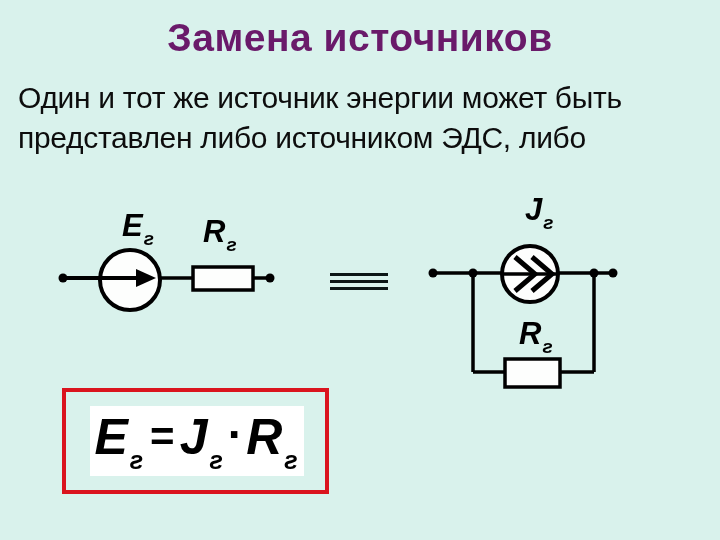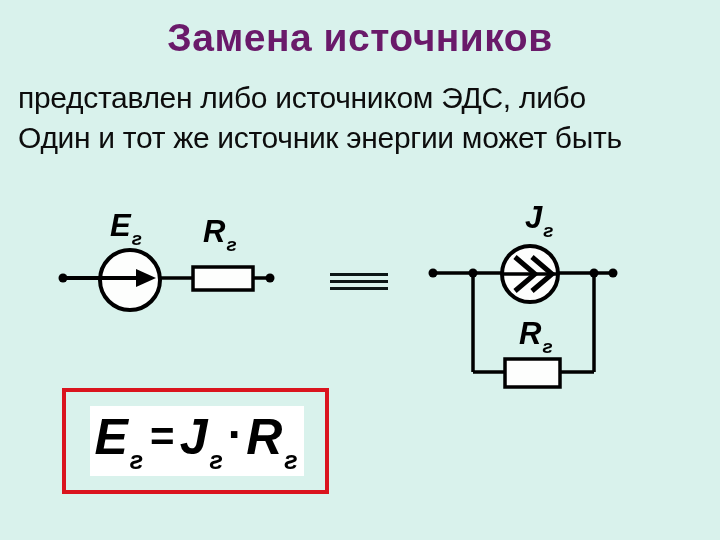--- a/index.html
+++ b/index.html
@@ -59,25 +59,25 @@
   .f-dot  { font-size: 46px; font-weight: bold; line-height: 56px; margin: 0 3px; }
 </style>
 </head>
 <body>
 
 <div class="slide">
 
   <h1 class="title">Замена источников</h1>
 
   <div class="body-text">
+    <div>Один и тот же источник энергии может быть</div>
     <div>представлен либо источником ЭДС, либо</div>
-    <div>Один и тот же источник энергии может быть</div>
   </div>
 
-  <div class="clabel" style="left:110px; top:208px;font-style:italic;">
+  <div class="clabel" style="left:122px; top:208px;font-style:italic;">
     <span class="main">E</span><span class="sub">г</span>
   </div>
   <div class="clabel" style="left:203px; top:214px;">
     <span class="main">R</span><span class="sub">г</span>
   </div>
   <svg class="circuit" style="left:55px; top:238px;" width="230" height="84" viewBox="0 0 230 84">
     <line x1="8" y1="40" x2="215" y2="40" stroke="#000" stroke-width="3.5"></line>
     <circle cx="75" cy="42" r="30" fill="#fdfefd" stroke="#000" stroke-width="4"></circle>
     <line x1="8" y1="40" x2="84" y2="40" stroke="#000" stroke-width="4"></line>
     <polygon points="101,40 81,31 81,49" fill="#000"></polygon>
@@ -85,21 +85,21 @@
     <circle cx="8" cy="40" r="4.5" fill="#000"></circle>
     <circle cx="215" cy="40" r="4.5" fill="#000"></circle>
   </svg>
 
   <div class="equiv">
     <div class="bar"></div>
     <div class="bar"></div>
     <div class="bar"></div>
   </div>
 
-  <div class="clabel" style="left:525px; top:192px;margin-top:8px;">
+  <div class="clabel" style="left:525px; top:192px;">
     <span class="main">J</span><span class="sub">г</span>
   </div>
   <div class="clabel" style="left:519px; top:316px;">
     <span class="main">R</span><span class="sub">г</span>
   </div>
   <svg class="circuit" style="left:425px; top:240px;" width="200" height="155" viewBox="0 0 200 155">
     <line x1="8" y1="33" x2="188" y2="33" stroke="#000" stroke-width="3.5"></line>
     <line x1="48" y1="33" x2="48" y2="132" stroke="#000" stroke-width="3.5"></line>
     <line x1="169" y1="33" x2="169" y2="132" stroke="#000" stroke-width="3.5"></line>
     <line x1="48" y1="132" x2="169" y2="132" stroke="#000" stroke-width="3.5"></line>

